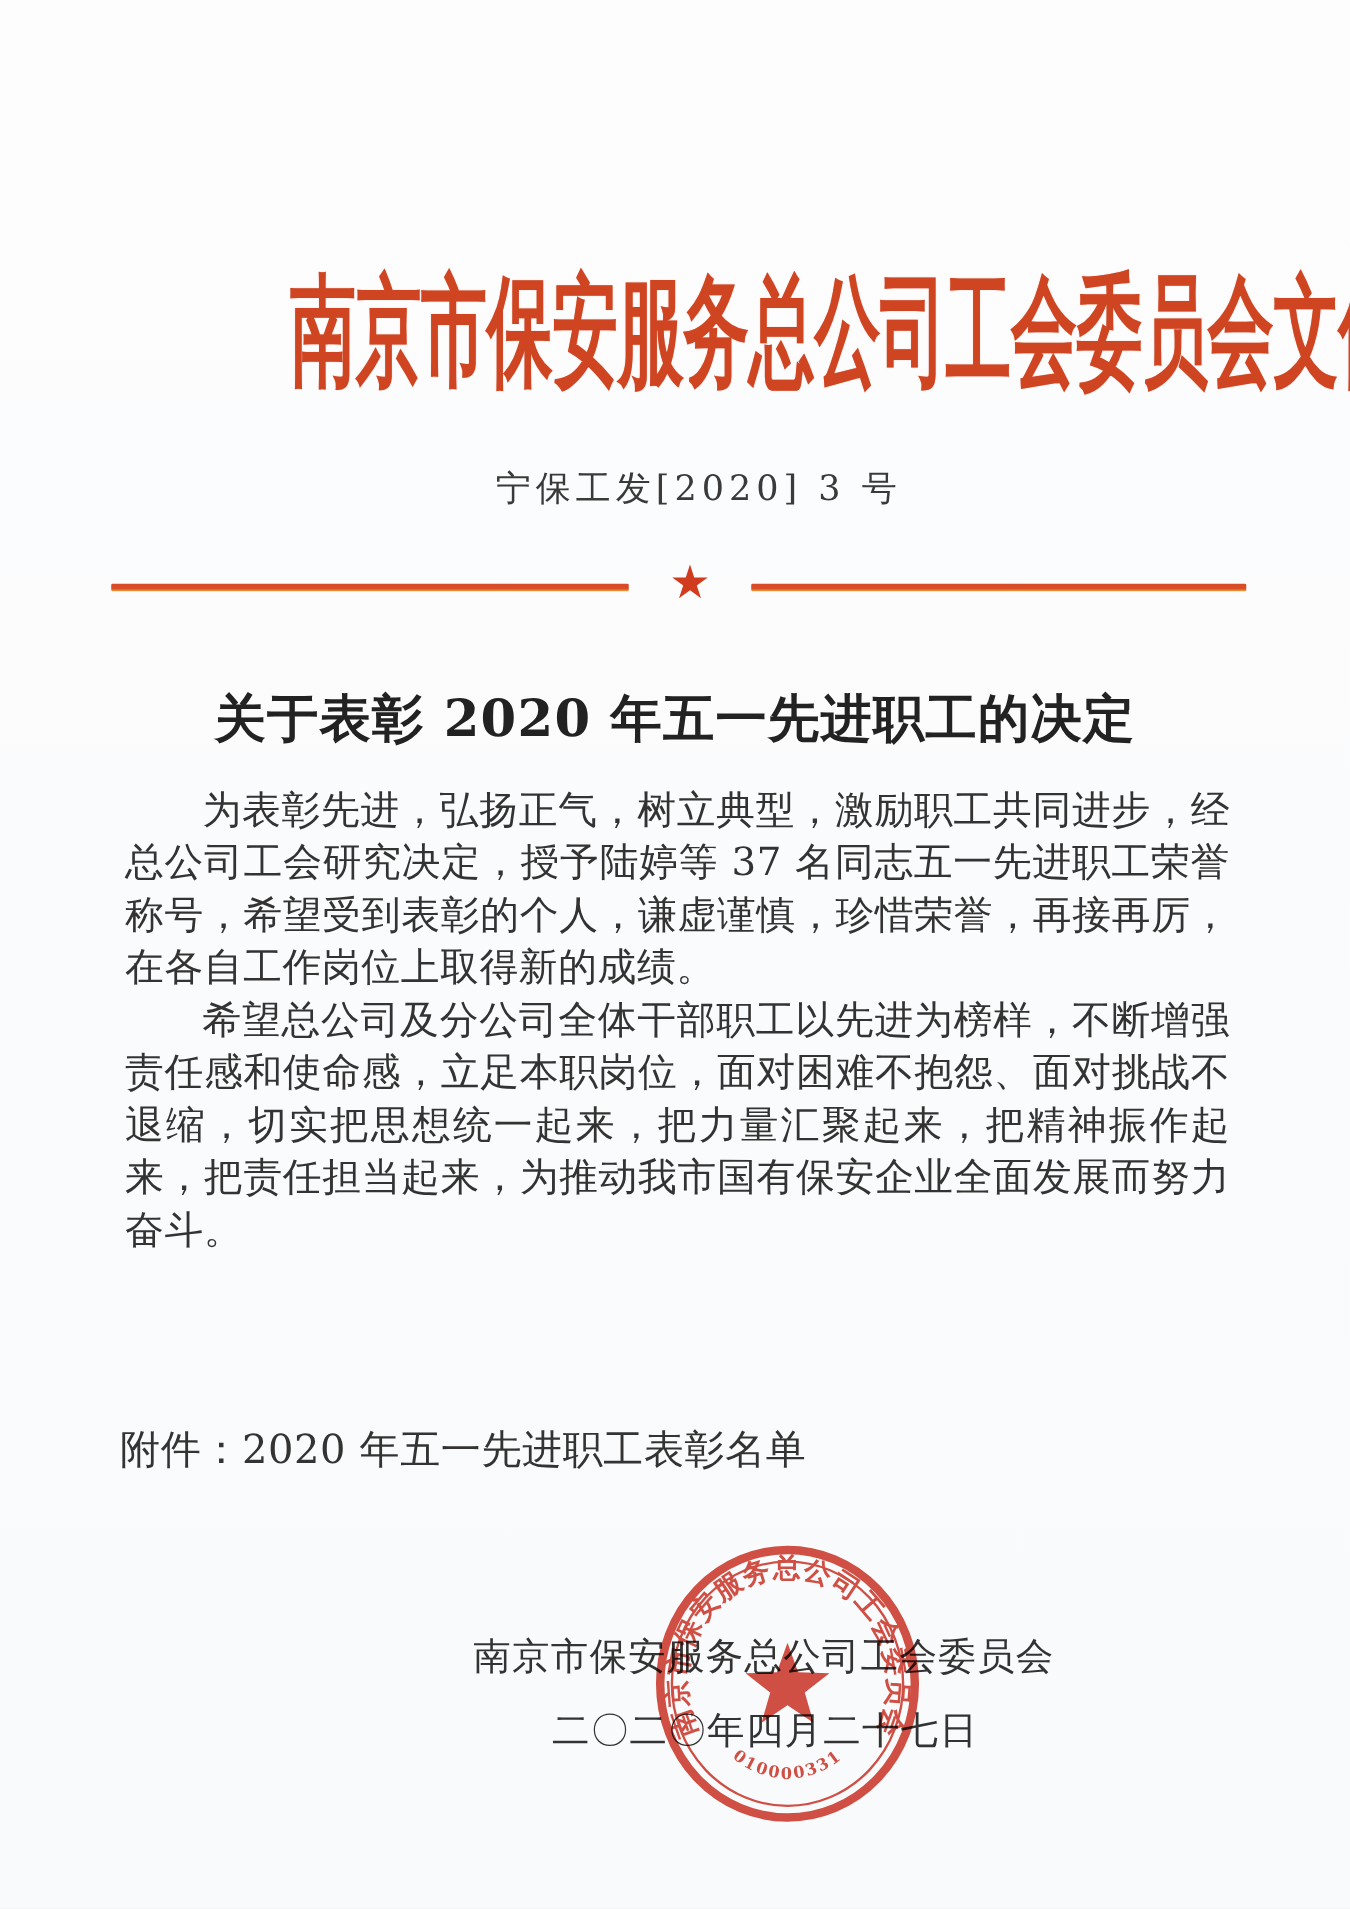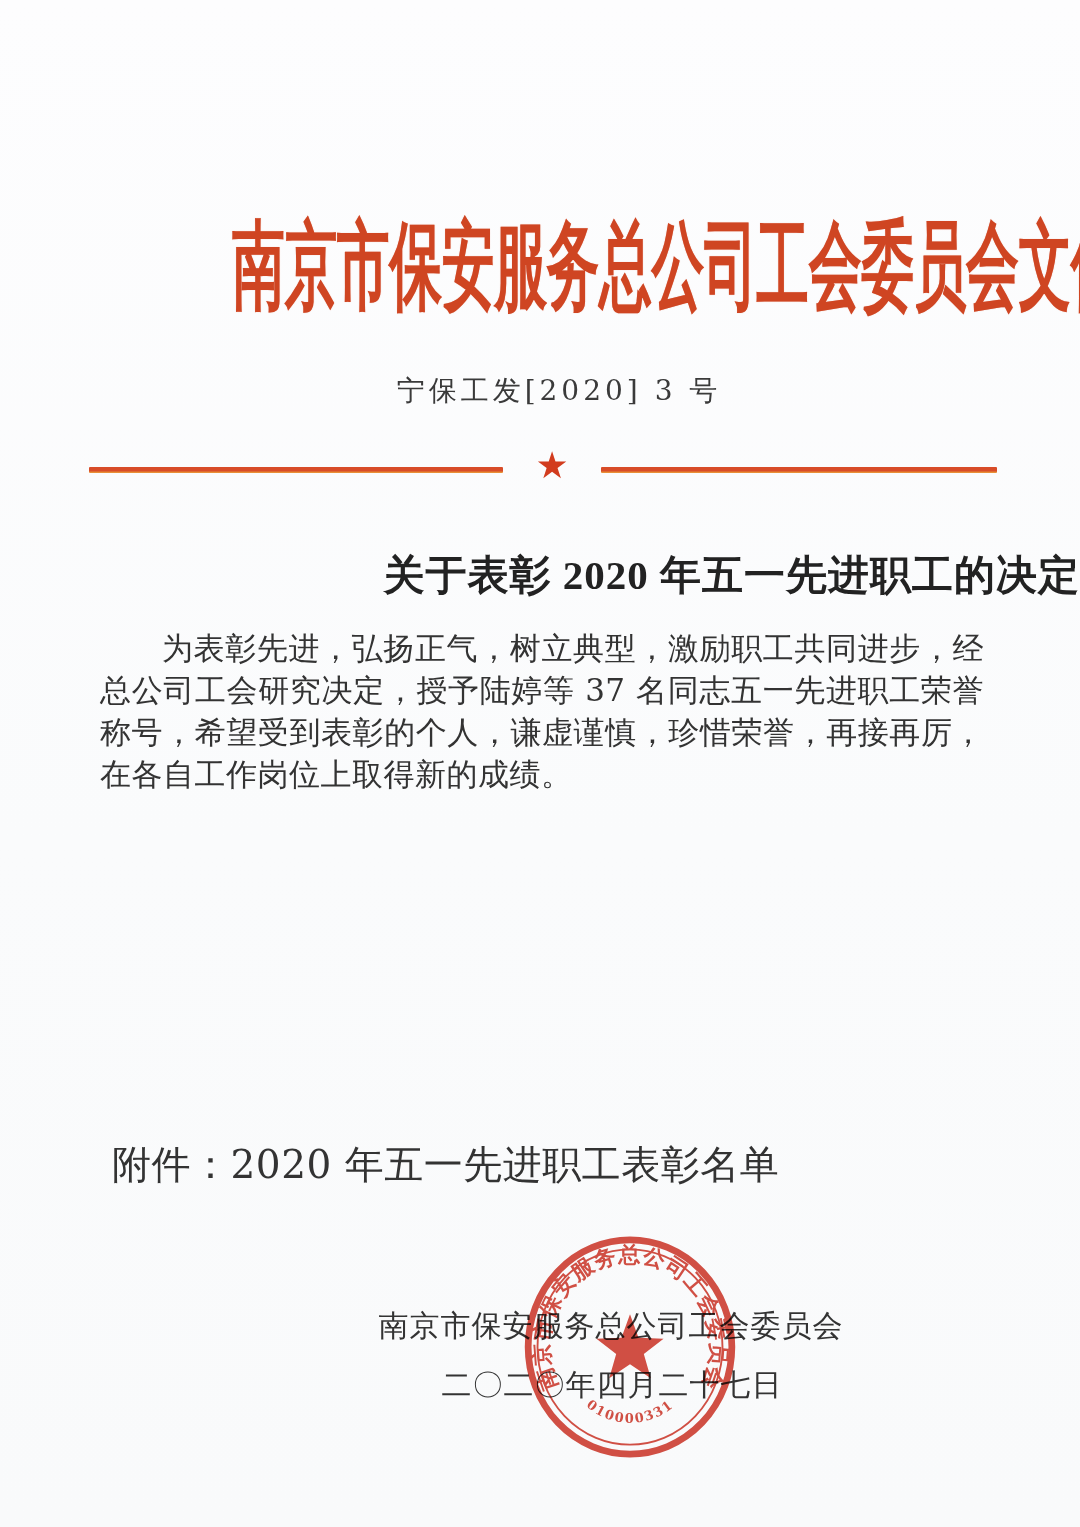--- a/index.html
+++ b/index.html
@@ -60,45 +60,44 @@
     font-size: 37px;
     color: #d23c1e;
     font-family: "DejaVu Sans", sans-serif;
     line-height: 44px;
   }
   .doc-title {
     position: absolute;
     top: 548px;
     left: 0;
     width: 100%;
-    text-align: right;
+    text-align: center;
     font-size: 41px;
     font-weight: bold;
     color: #222;
     letter-spacing: 1px;
-    font-family: Liberation Serif, serif;
   }
   .body-text {
     position: absolute;
     top: 627px;
     left: 100px;
     width: 884px;
     font-size: 31px;
     line-height: 42px;
     text-align: justify;
     color: #333;
     letter-spacing: 0.5px;
   }
   .body-text p { text-indent: 2em; }
   .attachment {
     position: absolute;
     top: 1138px;
-    left: 112px;
+    left: 96px;
     width: 884px;
-    font-size: 39px;
+    font-size: 32px;
     color: #333;
     letter-spacing: 0.5px;
   }
   .sig-block { position: absolute; top: 1306px; left: 0; width: 100%; text-align: center; color: #333; }
   .sig-line  { font-size: 30px; letter-spacing: 1px; position: relative; left: 71px; line-height: 40px; }
   .date-line { font-size: 30px; letter-spacing: 1px; position: relative; left: 72px; line-height: 40px; margin-top: 19px; }
   .seal {
     position: absolute;
     left: 524px;
     top: 1236px;
@@ -127,20 +126,21 @@
   <div class="divider">
     <div class="seg left"></div>
     <div class="star">★</div>
     <div class="seg right"></div>
   </div>
 
   <div class="doc-title">关于表彰 2020 年五一先进职工的决定</div>
 
   <div class="body-text">
     <p>为表彰先进，弘扬正气，树立典型，激励职工共同进步，经总公司工会研究决定，授予陆婷等 37 名同志五一先进职工荣誉称号，希望受到表彰的个人，谦虚谨慎，珍惜荣誉，再接再厉，在各自工作岗位上取得新的成绩。</p>
+    <p>希望总公司及分公司全体干部职工以先进为榜样，不断增强责任感和使命感，立足本职岗位，面对困难不抱怨、面对挑战不退缩，切实把思想统一起来，把力量汇聚起来，把精神振作起来，把责任担当起来，为推动我市国有保安企业全面发展而努力奋斗。</p>
   </div>
 
   <div class="attachment">附件：2020 年五一先进职工表彰名单</div>
 
   <div class="sig-block">
     <div class="sig-line">南京市保安服务总公司工会委员会</div>
     <div class="date-line">二〇二〇年四月二十七日</div>
   </div>
 
   <div class="seal">

